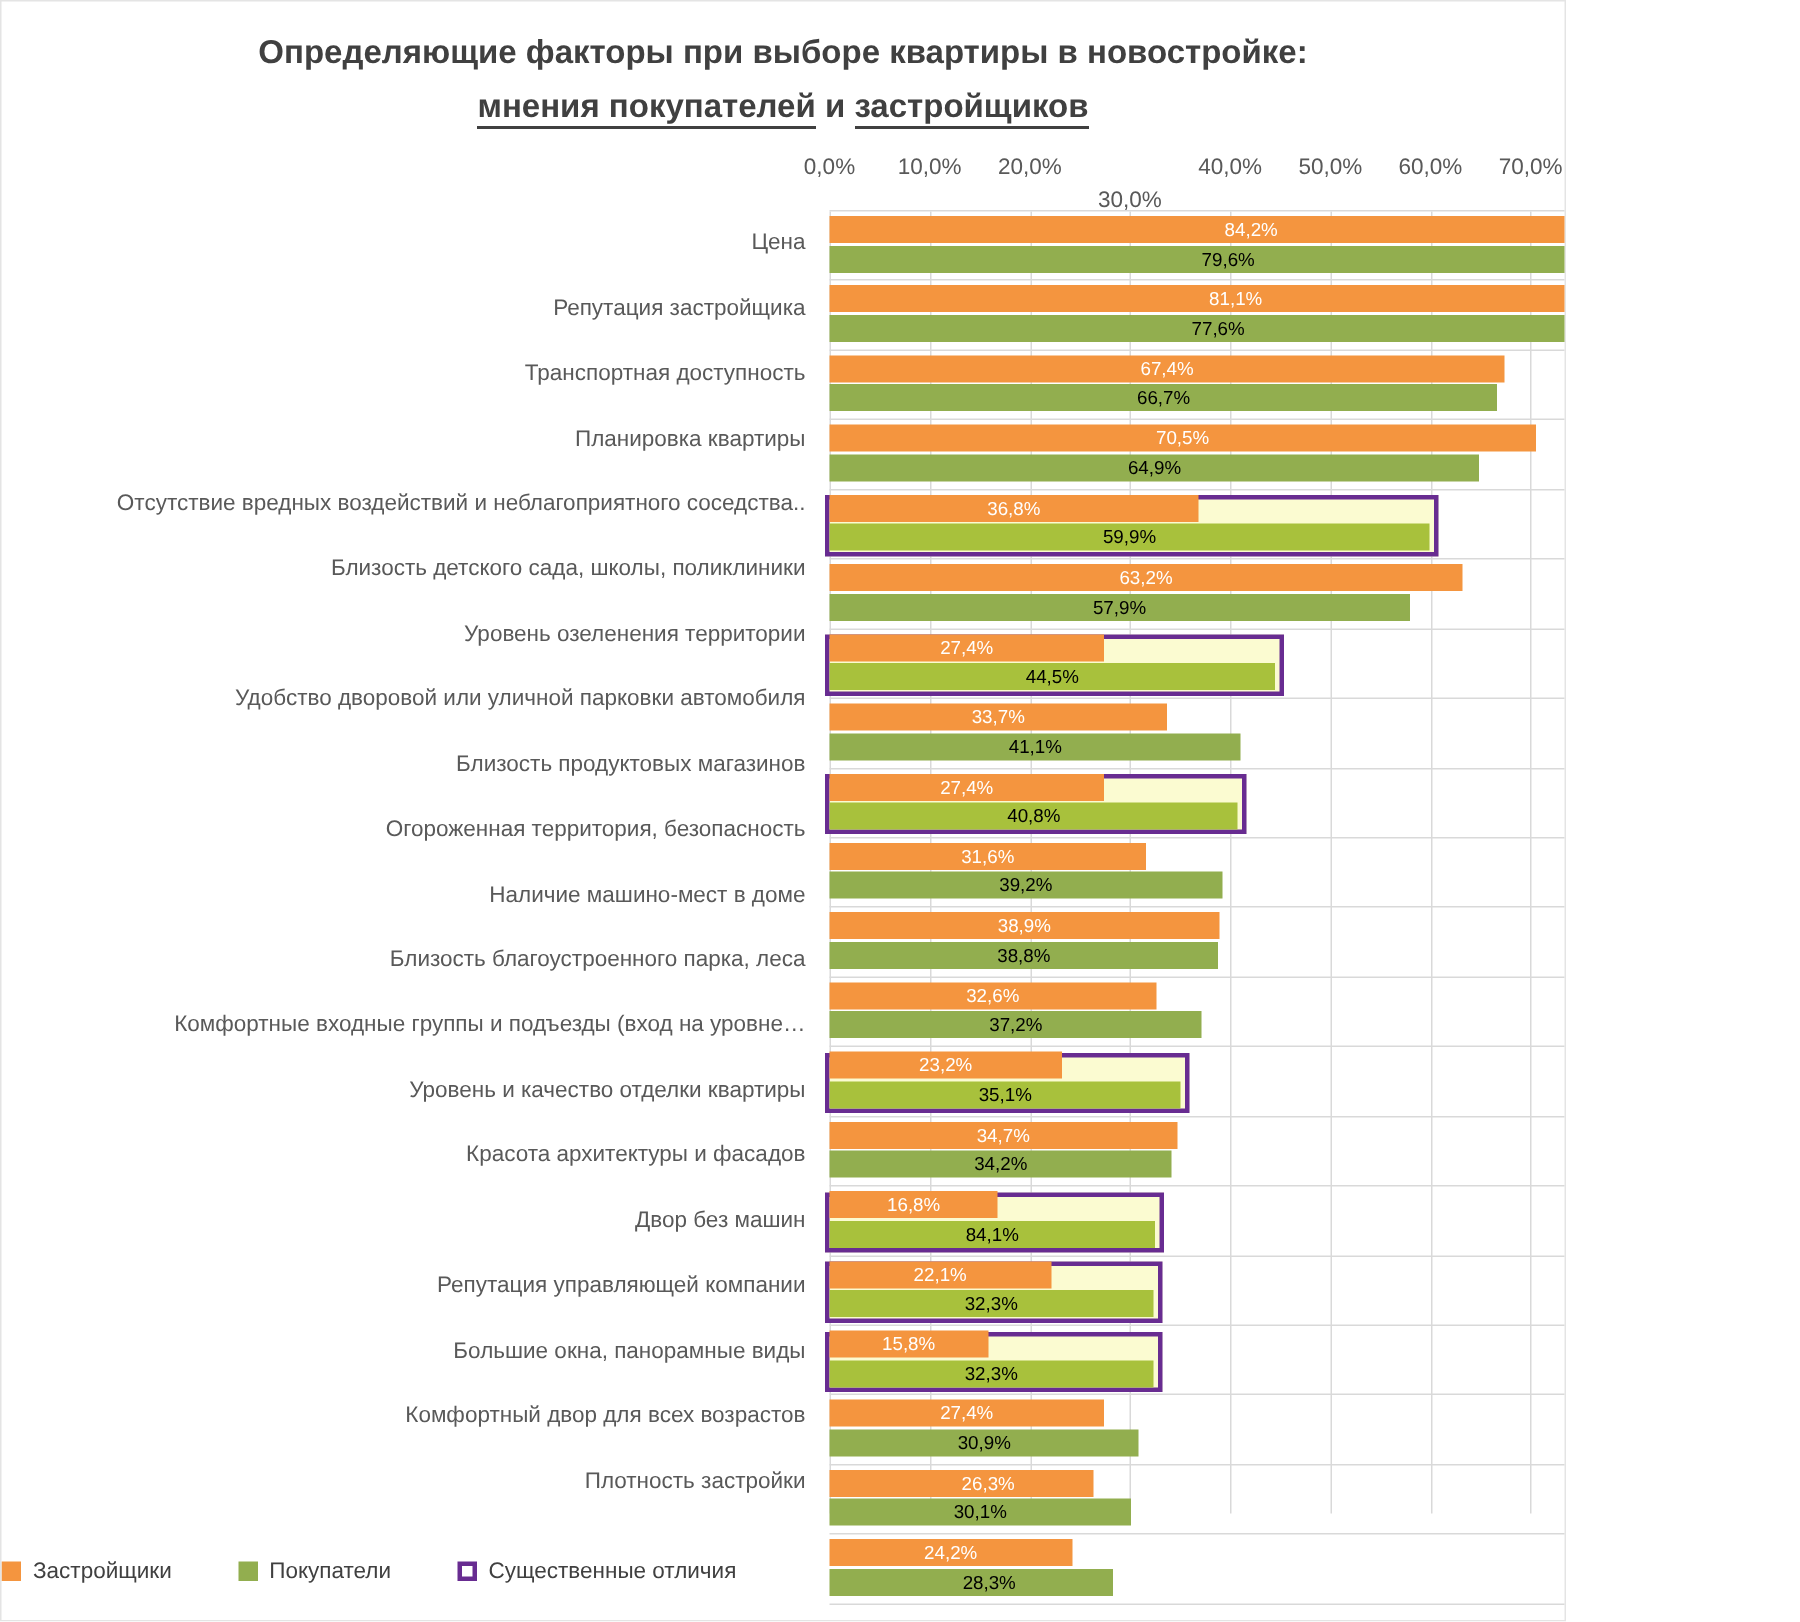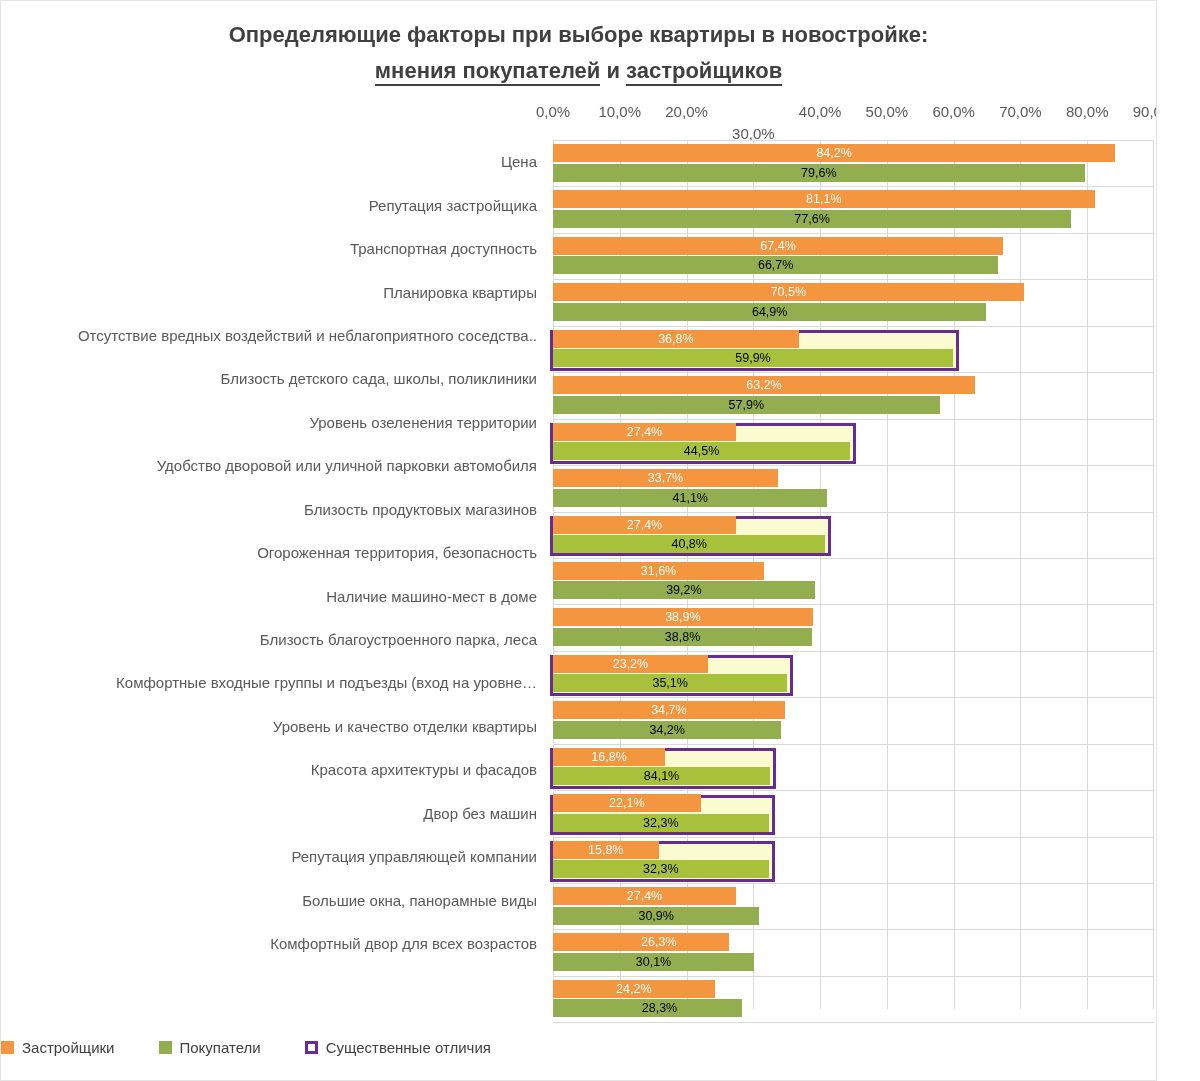--- a/index.html
+++ b/index.html
@@ -1,21 +1,21 @@
 <!DOCTYPE html>
 <html><head>
 <meta charset="utf-8">
 <style>
   * { margin: 0; padding: 0; box-sizing: border-box; }
   html, body { background: #ffffff; }
   body { font-family: "Liberation Sans", sans-serif; }
 
   .chart-canvas {
     position: relative;
-    width: 1157px;
+    width: 1044px;
     height: 1081px;
     background: #ffffff;
     border: 1px solid #e4e4e4;
     overflow: hidden;
   }
 
   .chart-title {
     position: absolute;
     top: 16px; left: 0;
     width: 100%;
@@ -157,20 +157,21 @@
       <div class="cat-label">Огороженная территория, безопасность</div>
       <div class="cat-label">Наличие машино-мест в доме</div>
       <div class="cat-label">Близость благоустроенного парка, леса</div>
       <div class="cat-label">Комфортные входные группы и подъезды (вход на уровне…</div>
       <div class="cat-label">Уровень и качество отделки квартиры</div>
       <div class="cat-label">Красота архитектуры и фасадов</div>
       <div class="cat-label">Двор без машин</div>
       <div class="cat-label">Репутация управляющей компании</div>
       <div class="cat-label">Большие окна, панорамные виды</div>
       <div class="cat-label">Комфортный двор для всех возрастов</div>
+      <div class="cat-label">Плотность застройки</div>
     </div>
 
   <div class="plot-area">
       <div class="gridline" style="left: calc(0% + 0px);"></div>
       <div class="gridline" style="left: calc(11.1111% + 0px);"></div>
       <div class="gridline" style="left: calc(22.2222% + 0px);"></div>
       <div class="gridline" style="left: calc(33.3333% + 0px);"></div>
       <div class="gridline" style="left: calc(44.4444% + 0px);"></div>
       <div class="gridline" style="left: calc(55.5556% + 0px);"></div>
       <div class="gridline" style="left: calc(66.6667% + 0px);"></div>
@@ -262,20 +263,28 @@
       </div>
       <div class="bar-row">
         <div class="bar bar-dev" style="width: 43.222%;">
           <span>38,9%</span>
         </div>
         <div class="bar bar-buy" style="width: 43.111%;">
           <span>38,8%</span>
         </div>
       </div>
       <div class="bar-row">
+        <div class="bar bar-dev" style="width: 36.222%;">
+          <span>32,6%</span>
+        </div>
+        <div class="bar bar-buy" style="width: 41.333%;">
+          <span>37,2%</span>
+        </div>
+      </div>
+      <div class="bar-row">
         <div class="hl-box" style="width: calc(39% + 9px);"></div>
         <div class="bar bar-dev" style="width: 25.778%;">
           <span>23,2%</span>
         </div>
         <div class="bar bar-buy hl" style="width: 39%;">
           <span>35,1%</span>
         </div>
       </div>
       <div class="bar-row">
         <div class="bar bar-dev" style="width: 38.556%;">

